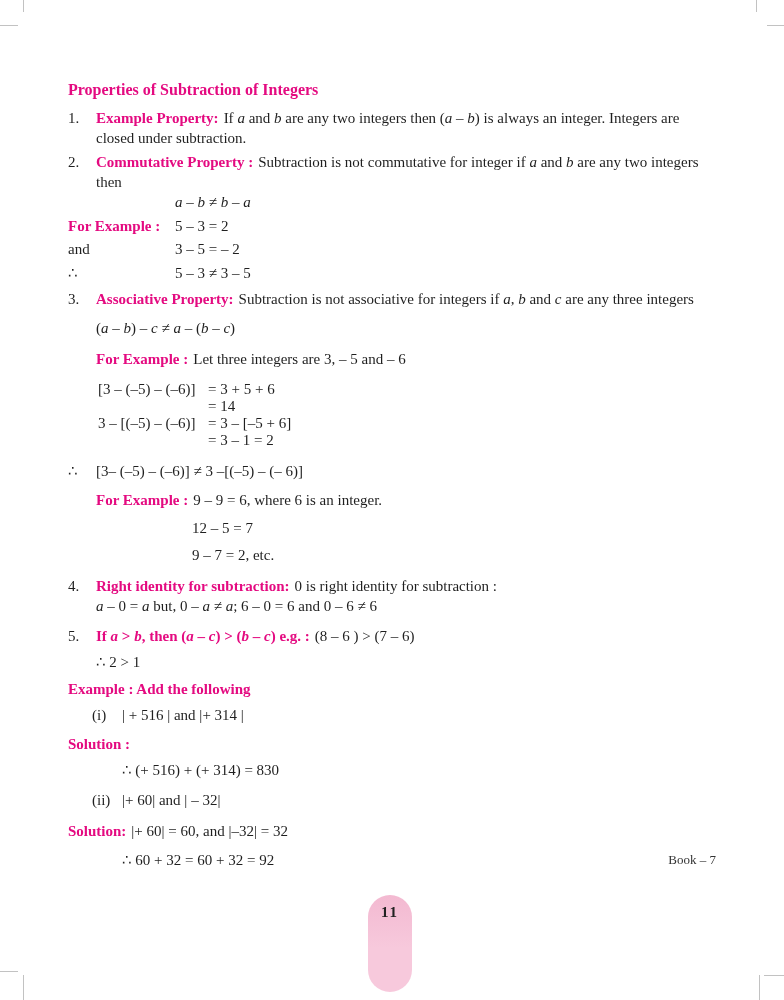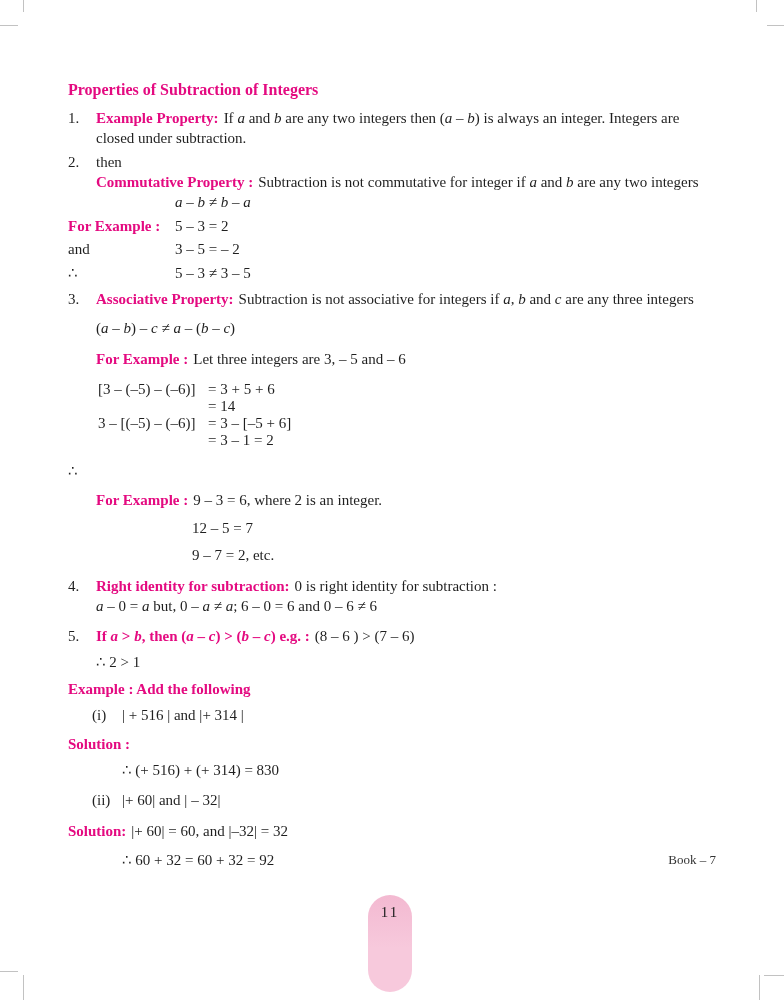--- a/index.html
+++ b/index.html
@@ -34,21 +34,21 @@
   .rnum{width:30px;flex-shrink:0;margin-left:24px;}
 
   .mb1{margin-bottom:1px;} .mb4{margin-bottom:4px;} .mb5{margin-bottom:5px;}
   .mb7{margin-bottom:7px;} .mb9{margin-bottom:9px;} .mb10{margin-bottom:10px;}
   .mb11{margin-bottom:11px;} .mb12{margin-bottom:12px;}
 
   
   .capsule{position:absolute;left:368px;top:895px;width:44px;height:97px;
            border-radius:22px;background:linear-gradient(#f3b9d1,#f7c9dc 55%);
            text-align:center;}
-  .pagenum{display:block;margin-top:9px;font-weight:normal;font-size:15px;
+  .pagenum{display:block;margin-top:9px;font-weight:bold;font-size:15px;
            letter-spacing:2px;color:#222;}
   .booklabel{position:absolute;right:68px;top:852px;font-size:13px;color:#333;}
 </style>
 </head>
 <body>
 
 <div class="page">
 
   <div class="crop" style="left:23px;top:0;width:1px;height:12px;"></div>
   <div class="crop" style="left:0;top:25px;width:18px;height:1px;"></div>
@@ -67,22 +67,22 @@
       <span class="num">1.</span>
       <div class="body">
         <div><span class="magenta lbl">Example Property:</span><span>If <i>a</i> and <i>b</i> are any two integers then (<i>a</i> – <i>b</i>) is always an integer. Integers are</span></div>
         <div>closed under subtraction.</div>
       </div>
     </div>
 
     <div class="row flexrow mb1">
       <span class="num">2.</span>
       <div class="body">
+        <div><span class="magenta lbl">Commutative Property :</span><span>Subtraction is not commutative for integer if <i>a</i> and <i>b</i> are any two integers</span></div>
         <div>then</div>
-        <div><span class="magenta lbl">Commutative Property :</span><span>Subtraction is not commutative for integer if <i>a</i> and <i>b</i> are any two integers</span></div>
       </div>
     </div>
 
     <div class="row ind-eqx mb4"><i>a</i> – <i>b</i> ≠ <i>b</i> – <i>a</i></div>
 
     <div class="row flexrow mb4">
       <span class="magenta leadw">For Example :</span>
       <span>5 – 3 = 2</span>
     </div>
     <div class="row flexrow mb4">
@@ -121,24 +121,25 @@
         <span>= 3 – [–5 + 6]</span>
       </div>
       <div class="eqrow">
         <span class="eqleft"></span>
         <span>= 3 – 1 = 2</span>
       </div>
     </div>
 
     <div class="row flexrow mb10">
       <span class="num">∴</span>
+      <span>[3– (–5) – (–6)] ≠ 3 –[(–5) – (– 6)]</span>
     </div>
 
     <div class="row ind1">
-      <span class="magenta lbl">For Example :</span><span>9 – 3 = 6, where 2 is an integer.</span>
+      <span class="magenta lbl">For Example :</span><span>9 – 9 = 6, where 6 is an integer.</span>
     </div>
     <div class="row ind-sub">12 – 5 = 7</div>
     <div class="row ind-sub mb11">9 – 7 = 2, etc.</div>
 
     <div class="row flexrow mb1">
       <span class="num">4.</span>
       <div class="body">
         <div><span class="magenta lbl">Right identity for subtraction:</span><span>0 is right identity for subtraction :</span></div>
       </div>
     </div>

